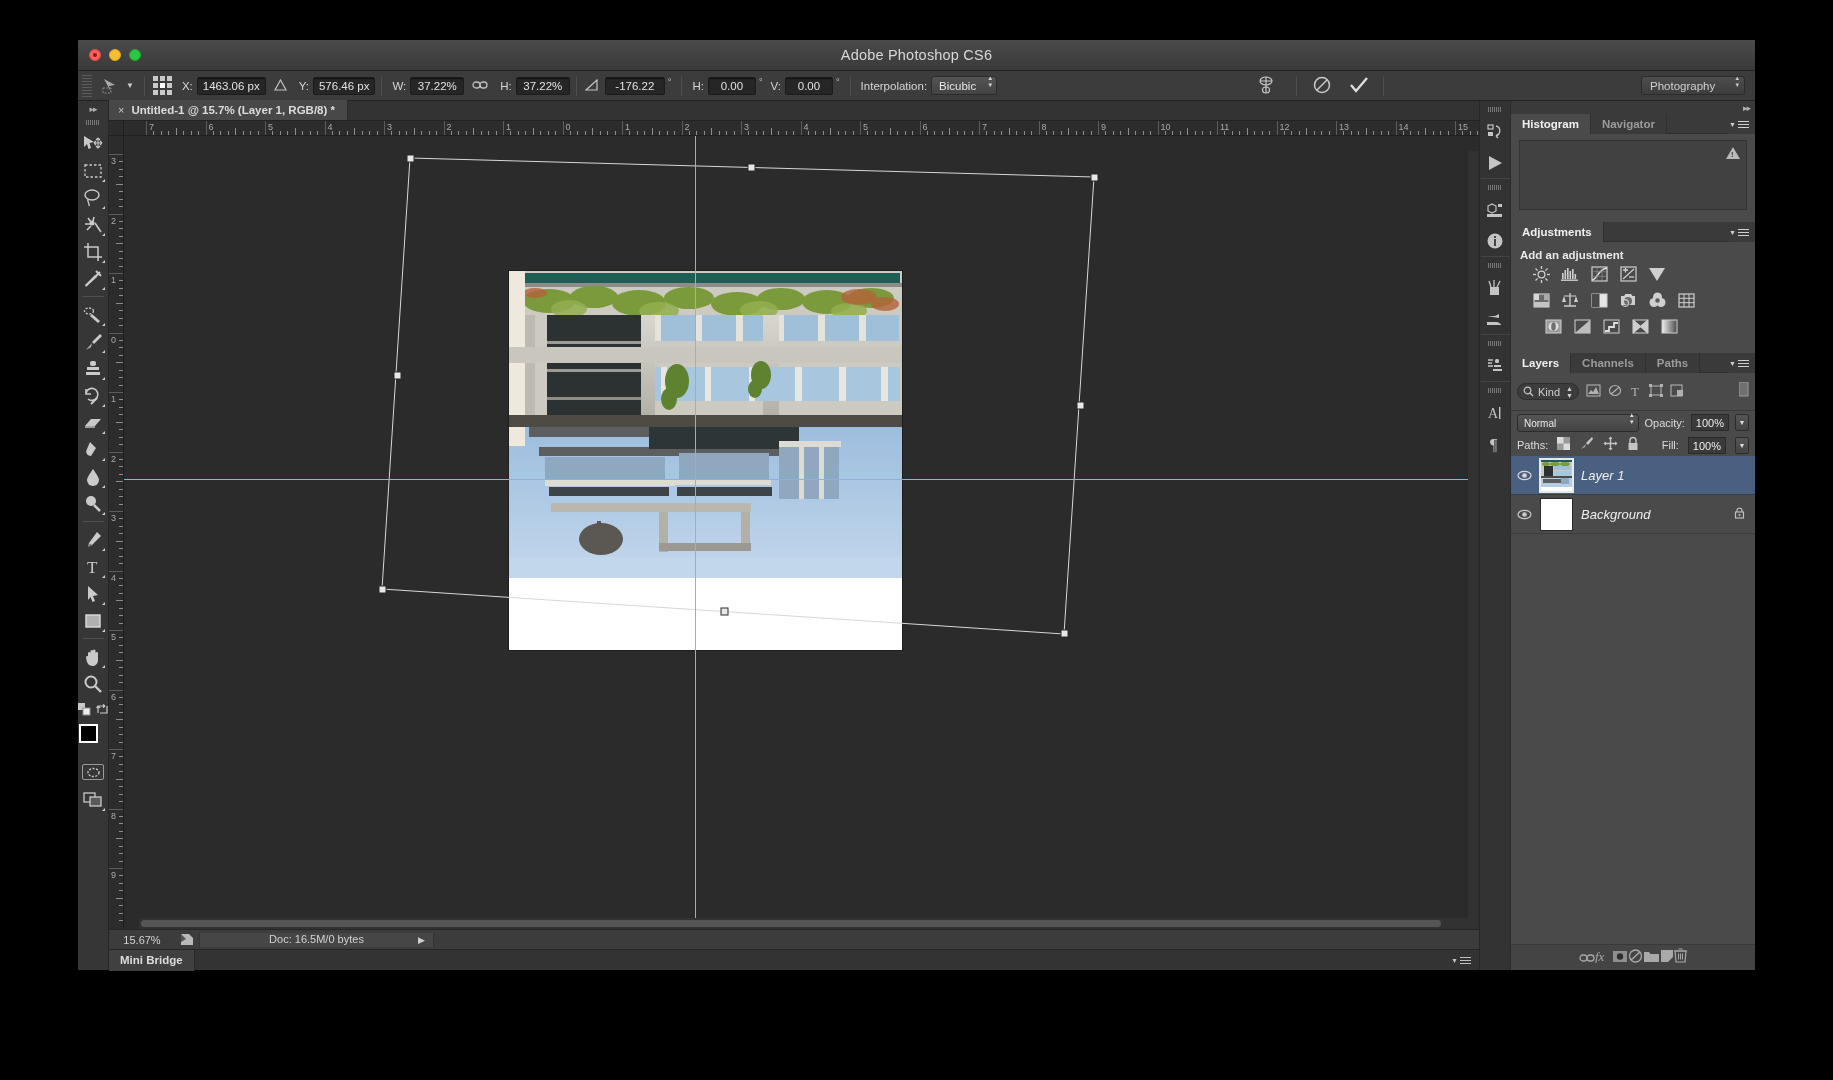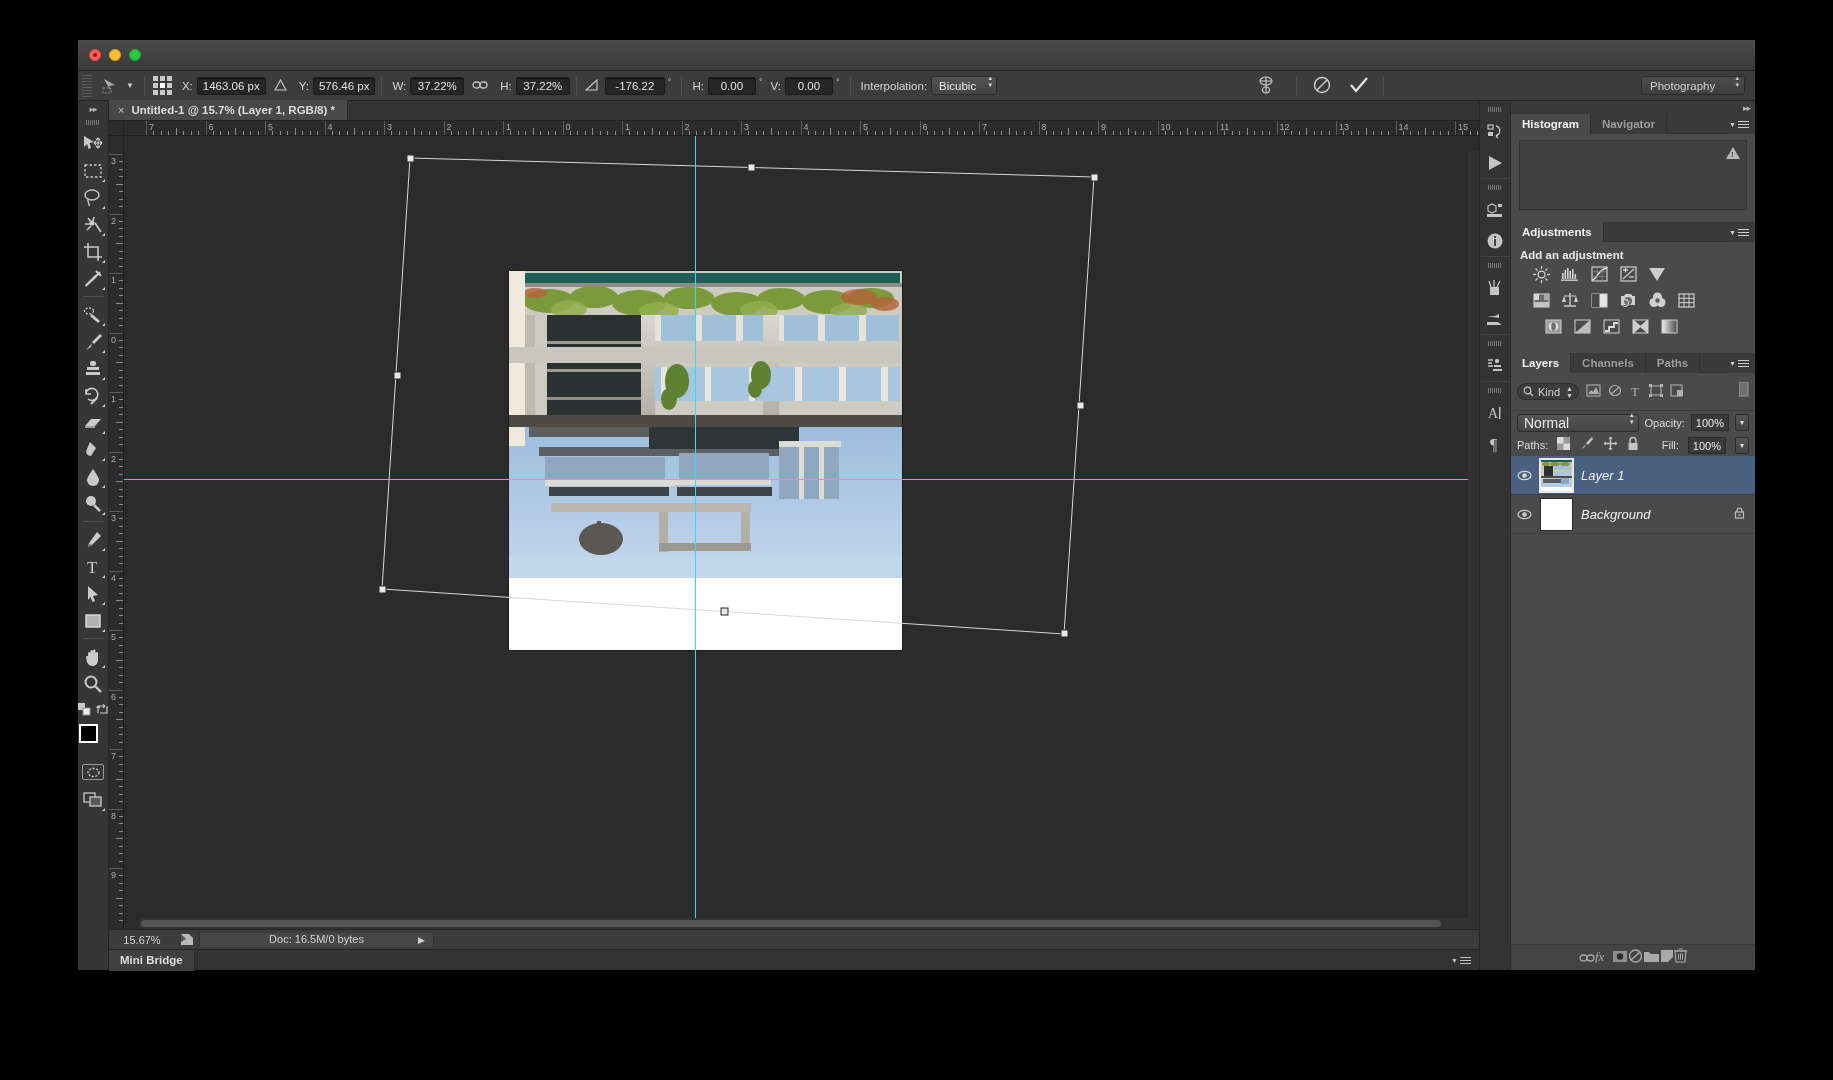--- a/index.html
+++ b/index.html
@@ -155,21 +155,21 @@
   .adj-title { font-size:11.5px; color:#e8e8e8; font-weight:700; padding:7px 9px 4px; }
   .adj-rows { padding: 0 9px 10px 20px; }
   .adj-row { display:flex; gap:9px; margin-bottom:8px; }
   .adj-ic { width:20px; height:18px; display:flex; align-items:center; justify-content:center;}
   .layers-tools { height:38px; display:flex; align-items:center; gap:7px; padding:0 6px; background:#4a4a4a;
                   border-bottom:1px solid #3a3a3a;}
   .kind-pill { display:flex; align-items:center; gap:4px; background:#3c3c3c; border:1px solid #2d2d2d;
      border-radius:9px; height:17px; padding:0 5px; color:#cfcfcf; font-size:11px;}
   .blendrow { height:23px; display:flex; align-items:center; gap:6px; padding:0 6px; background:#4a4a4a;}
   .blend-select { flex:1; background:linear-gradient(#555,#444); border:1px solid #2c2c2c; border-radius:3px;
-     height:18px; line-height:17px; font-size:14px; color:#eaeaea; padding:0 16px 0 6px; position:relative;}
+     height:18px; line-height:17px; font-size:10px; color:#eaeaea; padding:0 16px 0 6px; position:relative;}
   .blend-select::after { content:"\25B4\a\25BE"; white-space:pre; position:absolute; right:4px; top:-4px;
      font-size:7px; line-height:7px; color:#dcdcdc;}
   .lbl { font-size:11px; color:#dcdcdc; }
   .numfield { background:#3a3a3a; border:1px solid #2a2a2a; height:17px; line-height:16px;
      font-size:11px; color:#ececec; padding:0 4px; min-width:36px; text-align:center;}
   .stepper { width:14px; height:17px; background:linear-gradient(#555,#444); border:1px solid #2c2c2c;
      border-radius:2px; display:flex; align-items:center; justify-content:center; color:#ddd; font-size:7px;}
   .lockrow { height:22px; display:flex; align-items:center; gap:9px; padding:0 6px; background:#4a4a4a;}
   .layer-list { background:#4a4a4a; flex:1; min-height:0;}
   .layer-row { height:39px; display:flex; align-items:center; gap:8px; padding:0 6px;
@@ -204,20 +204,21 @@
 <body>
 
 <div class="app-window">
 
   <div class="titlebar">
     <div class="traffic">
       <span class="dot r"></span>
       <span class="dot y"></span>
       <span class="dot g"></span>
     </div>
+    <div class="app-title">Adobe Photoshop CS6</div>
   </div>
 
   <div class="optionsbar">
     <div class="grip"></div>
     <div class="obtool">
       <svg width="20" height="18" viewBox="0 0 20 18">
         <path d="M3 2 L14 8 L8 9 L10 15 Z" fill="#bdbdbd"></path>
         <rect x="2" y="11" width="8" height="5" fill="none" stroke="#9a9a9a" stroke-dasharray="2 1.5"></rect>
       </svg>
     </div>

